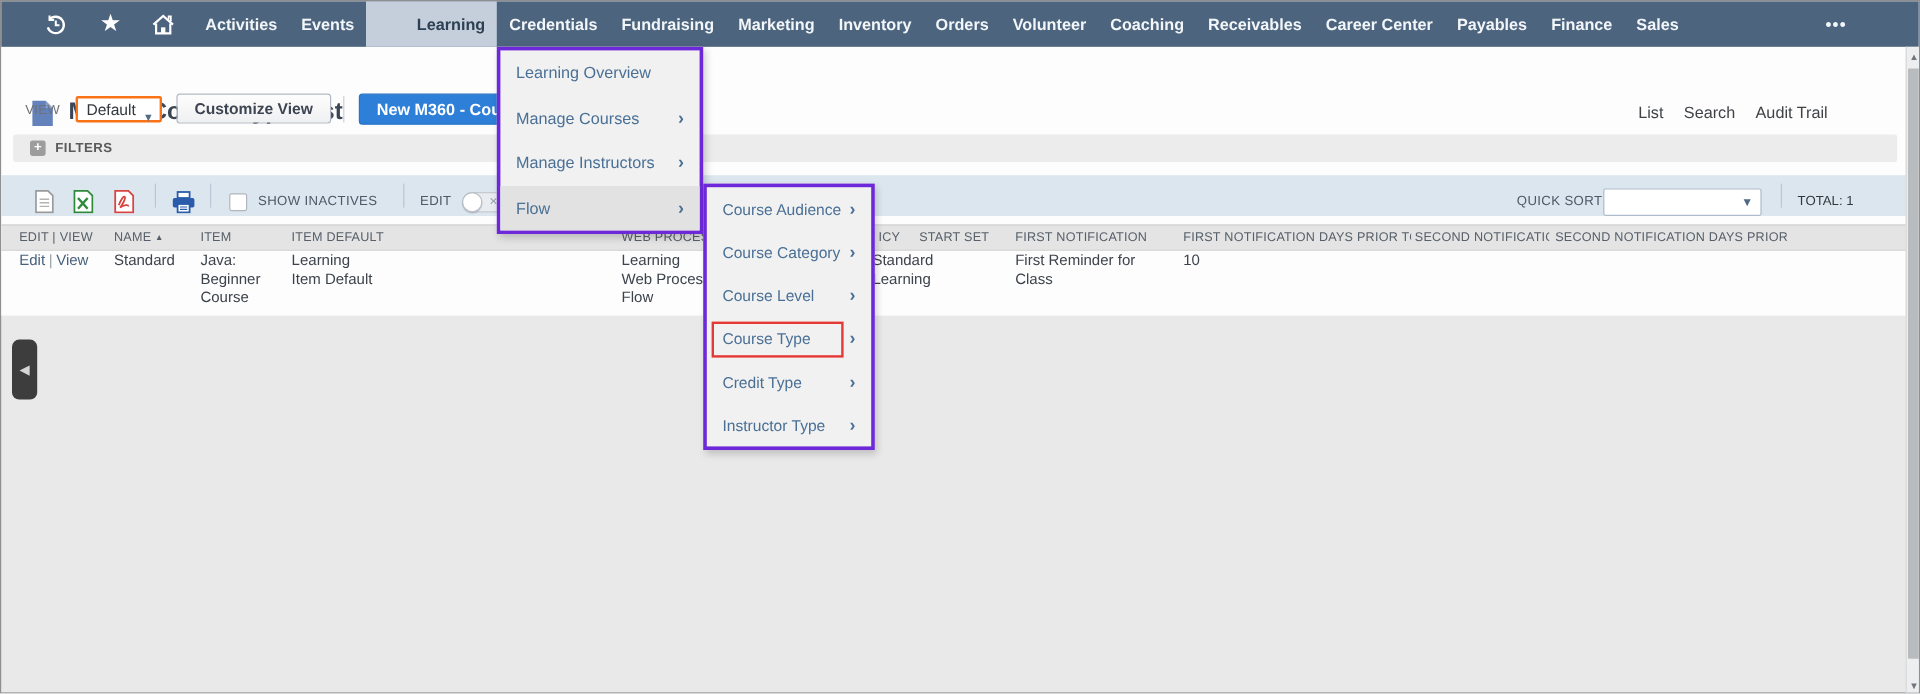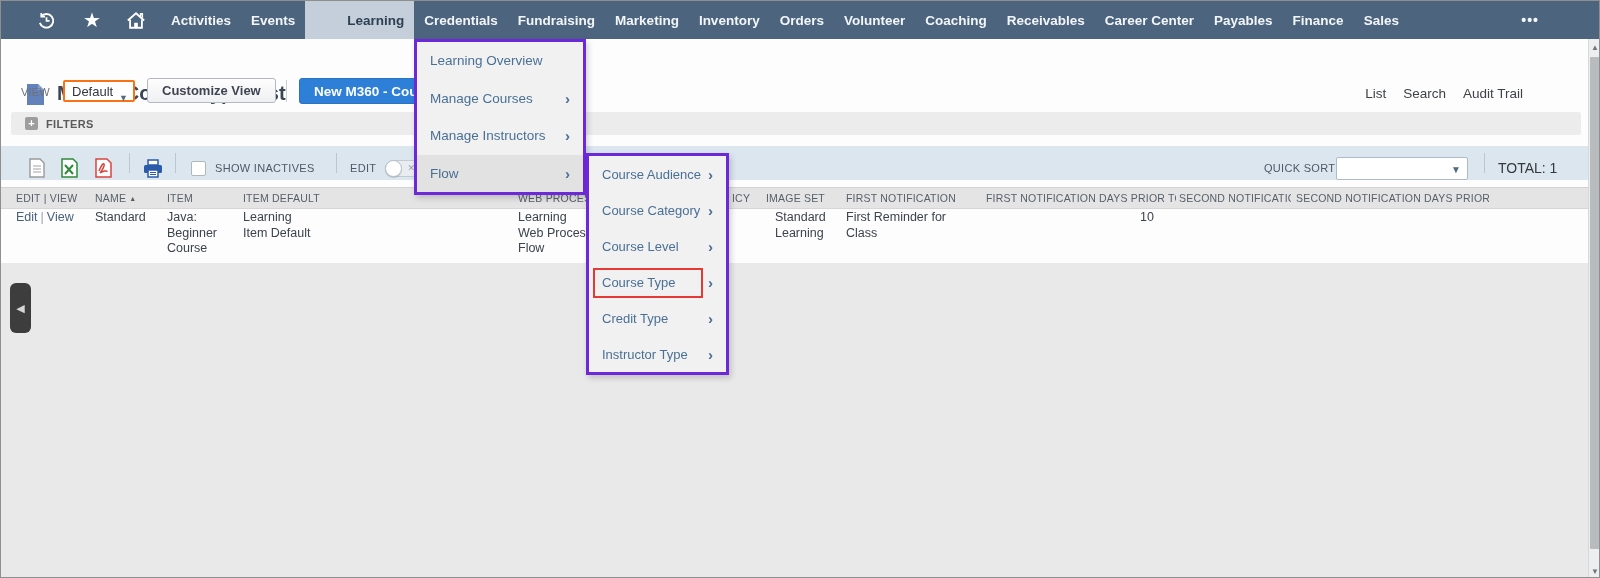--- a/index.html
+++ b/index.html
@@ -80,21 +80,21 @@
   .toggle .knob {
     position:absolute; left:-1px; top:-1px; width:17px; height:17px; border-radius:50%;
     background:#fff; border:1px solid #b6bdc4; box-shadow:0 1px 1px rgba(0,0,0,.15);
   }
   .toggle .off-x { position:absolute; right:5px; top:2px; font-size:9px; color:#98a2ad; }
   .qs-select {
     position:relative; width:132px; height:23px; background:#fff;
     border:1px solid #aebbc9; border-radius:2px; cursor:pointer;
   }
   .qs-select .caret { position:absolute; right:6px; top:6px; font-size:10px; color:#506b85; }
-  .total-label { font-size:14px; color:#33383d; }
+  .total-label { font-size:11px; color:#33383d; }
   
   .thead-band { position:absolute; left:0; top:186px; width:1588px; height:22px; background:#e4e4e4; border-top:1px solid #d2d2d2; border-bottom:1px solid #d6d6d6; }
   .th {
     position:absolute; top:186px; height:22px; line-height:22px;
     font-size:10.5px; color:#57606a; white-space:nowrap; overflow:hidden; letter-spacing:.2px;
   }
   .sort-arrow { font-size:7px; color:#555e68; margin-left:3px; vertical-align:1px; }
   .td {
     position:absolute; top:209px; font-size:12.5px; color:#3d434c; line-height:15.5px;
   }
@@ -288,36 +288,36 @@
 
   <div class="thead-band"></div>
   <div class="th" style="left:15px;width:78px">EDIT | VIEW</div>
   <div class="th" style="left:94px;width:70px">
     <span>NAME</span><span class="sort-arrow">▲</span>
   </div>
   <div class="th" style="left:166px;width:74px">ITEM</div>
   <div class="th" style="left:242px;width:86px">ITEM DEFAULT</div>
   <div class="th" style="left:517px;width:150px">WEB PROCESS</div>
   <div class="th" style="left:731px;width:28px">ICY</div>
-  <div class="th" style="left:765px;width:76px">IMAGE SET</div>
+  <div class="th" style="left:765px;width:76px">START SET</div>
   <div class="th" style="left:845px;width:136px">FIRST NOTIFICATION</div>
   <div class="th" style="left:985px;width:190px">FIRST NOTIFICATION DAYS PRIOR TO START</div>
   <div class="th" style="left:1178px;width:112px">SECOND NOTIFICATION</div>
   <div class="th" style="left:1295px;width:193px">SECOND NOTIFICATION DAYS PRIOR TO STAR</div>
 
   <div class="td" style="left:15px;width:80px">
     <span class="row-link">Edit</span><span class="link-sep">|</span><span class="row-link">View</span>
   </div>
   <div class="td" style="left:94px;width:70px">Standard</div>
   <div class="td" style="left:166px;width:62px">Java: Beginner Course</div>
   <div class="td" style="left:242px;width:72px">Learning Item Default</div>
   <div class="td" style="left:517px;width:76px">Learning Web Process Flow</div>
-  <div class="td" style="left:774px;width:62px">Standard Learning</div>
+  <div class="td" style="left:726px;width:62px">Standard Learning</div>
   <div class="td" style="left:845px;width:110px">First Reminder for Class</div>
-  <div class="td" style="left:985px;width:168px;text-align:right">10</div>
+  <div class="td" style="left:985px;width:168px;text-align:left">10</div>
 
   <div class="collapse-btn">
     <span>◀</span>
   </div>
 
   <div class="scrollbar">
     <div class="sb-arrow" style="top:4px">▲</div>
     <div class="sb-thumb"></div>
     <div class="sb-arrow" style="top:528px">▼</div>
   </div>

